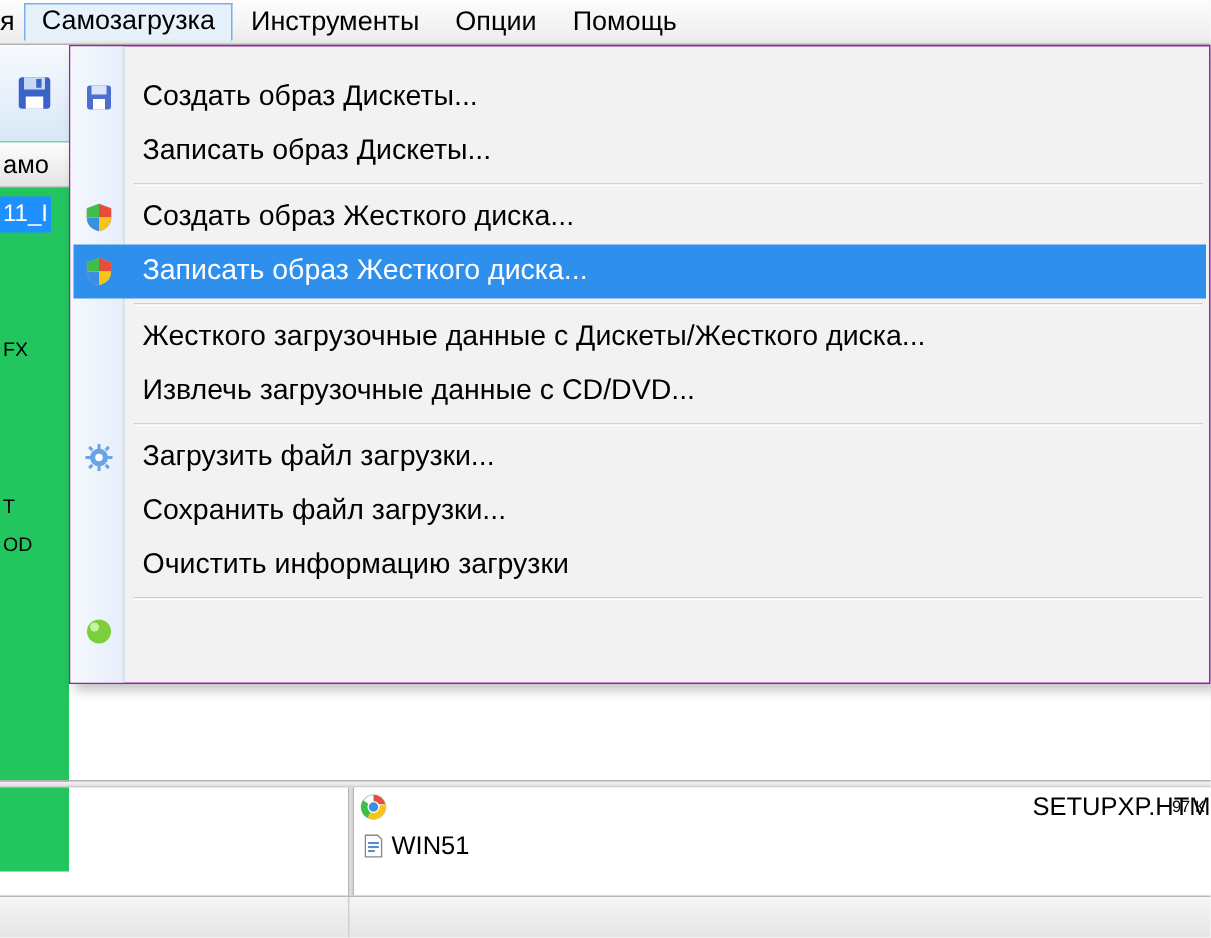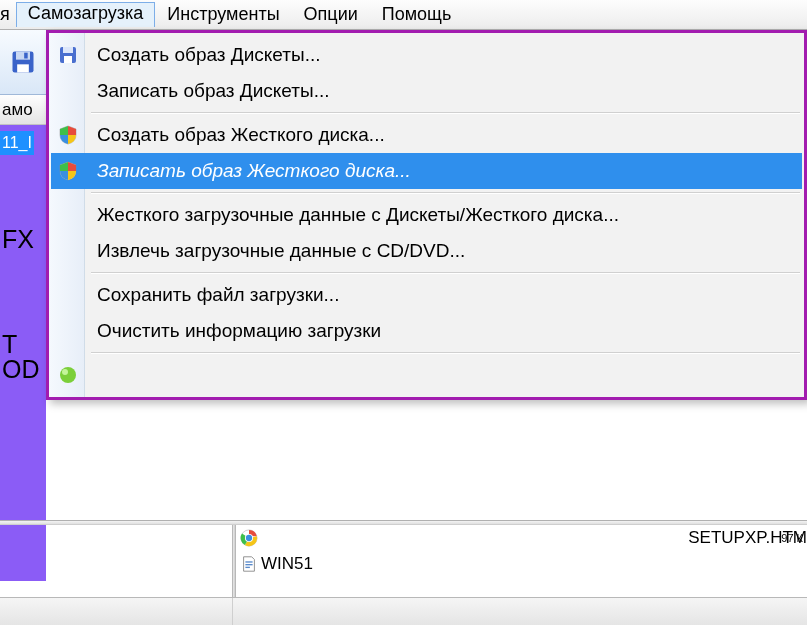--- a/index.html
+++ b/index.html
@@ -52,21 +52,21 @@
     justify-content: center;
   }
   .toolbar svg { display:block; }
 
   
   .leftcol {
     position: absolute;
     top: 95px; left: 0;
     width: 46px;
     bottom: 44px;
-    background: #8b5cf6;
+    background: #22c55e;
   }
   .bootable-band {
     position: absolute;
     top: 0; left:0; right:0;
     height: 30px;
     background: linear-gradient(#fefefe,#e4e4e4);
     border-bottom: 1px solid #c2c2c2;
     display:flex; align-items:center;
     font-size:17px;
     padding-left:2px;
@@ -79,21 +79,21 @@
     background:#1e90ff;
     color:#fff;
     font-size:16px;
     display:flex; align-items:center;
     padding-left:2px;
     overflow:hidden;
     white-space:nowrap;
   }
   .fx-text, .t-text, .od-text {
     position:absolute; left:2px;
-    font-size:25px;
+    font-size:13px;
     font-family: Tahoma, Arial, sans-serif;
     color:#000;
   }
   .fx-text { top:130px; }
   .t-text  { top:235px; }
   .od-text { top:260px; }
 
   
   .statusbar {
     position:absolute;
@@ -127,23 +127,23 @@
     font-size:11px;
   }
 
   
   .dropdown {
     position:absolute;
     top:30px;
     left:46px;
     right:0;
     background:#f2f2f2;
-    border:3px solid #a21caf;
+    border:1px solid #a21caf;
     box-shadow: 4px 4px 8px rgba(0,0,0,0.25);
-    padding: 4px 2px;
+    padding: 16px 2px;
   }
   .dd-iconcol {
     position:absolute;
     top:0; left:0; bottom:0;
     width:36px;
     background:linear-gradient(90deg,#f5f9fe,#e7eef8);
     border-right:1px solid #d0dce8;
   }
   .dd-item {
     position:relative;
@@ -151,21 +151,20 @@
     align-items:center;
     height:36px;
     padding-left:46px;
     font-size:19px;
     color:#000;
     cursor:default;
   }
   .dd-item.highlight {
     background:#2f8fed;
     color:#fff;
-    font-style:italic;
   }
   .dd-item .ico {
     position:absolute;
     left:6px; top:50%; transform:translateY(-50%);
     width:22px; height:22px;
     display:flex; align-items:center; justify-content:center;
   }
   .dd-sep {
     position:relative;
     margin:3px 2px 3px 40px;
@@ -274,20 +273,39 @@
 
   <div class="dd-item">
     <span>Жесткого загрузочные данные с Дискеты/Жесткого диска...</span>
   </div>
   <div class="dd-item">
     <span>Извлечь загрузочные данные с CD/DVD...</span>
   </div>
 
   <div class="dd-sep"></div>
 
+  <div class="dd-item">
+    <span class="ico">
+      <svg width="20" height="20" viewBox="0 0 20 20">
+          <circle cx="10" cy="10" r="6" fill="#6aa3e8"></circle>
+          <circle cx="10" cy="10" r="2.5" fill="#fff"></circle>
+          <g fill="#6aa3e8">
+            <rect x="9" y="1" width="2" height="4"></rect>
+            <rect x="9" y="15" width="2" height="4"></rect>
+            <rect x="1" y="9" width="4" height="2"></rect>
+            <rect x="15" y="9" width="4" height="2"></rect>
+            <rect x="3" y="3" width="3" height="2" transform="rotate(45 4.5 4)"></rect>
+            <rect x="14" y="15" width="3" height="2" transform="rotate(45 15.5 16)"></rect>
+            <rect x="14" y="3" width="3" height="2" transform="rotate(-45 15.5 4)"></rect>
+            <rect x="3" y="15" width="3" height="2" transform="rotate(-45 4.5 16)"></rect>
+          </g>
+        </svg>
+    </span>
+    <span>Загрузить файл загрузки...</span>
+  </div>
   <div class="dd-item">
     <span>Сохранить файл загрузки...</span>
   </div>
   <div class="dd-item">
     <span>Очистить информацию загрузки</span>
   </div>
 
   <div class="dd-sep"></div>
 
   <div class="dd-item">

